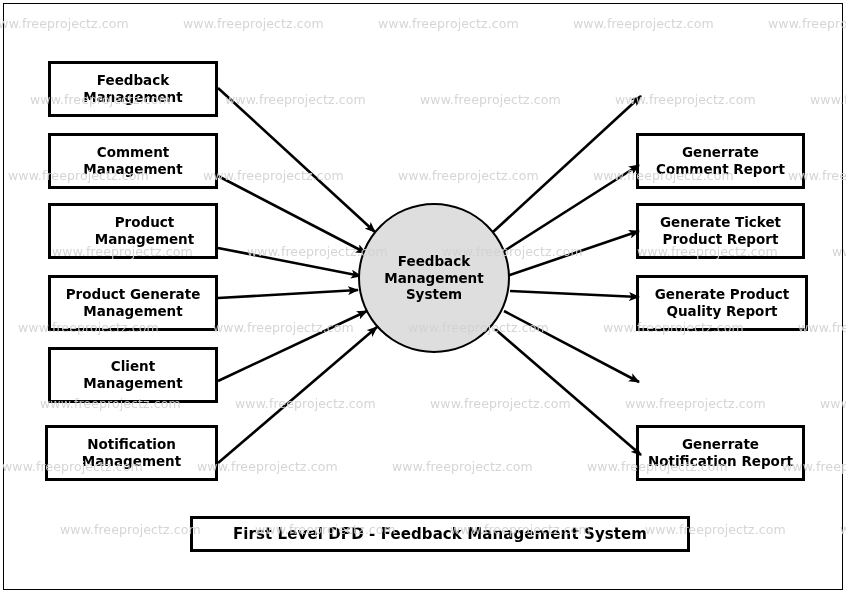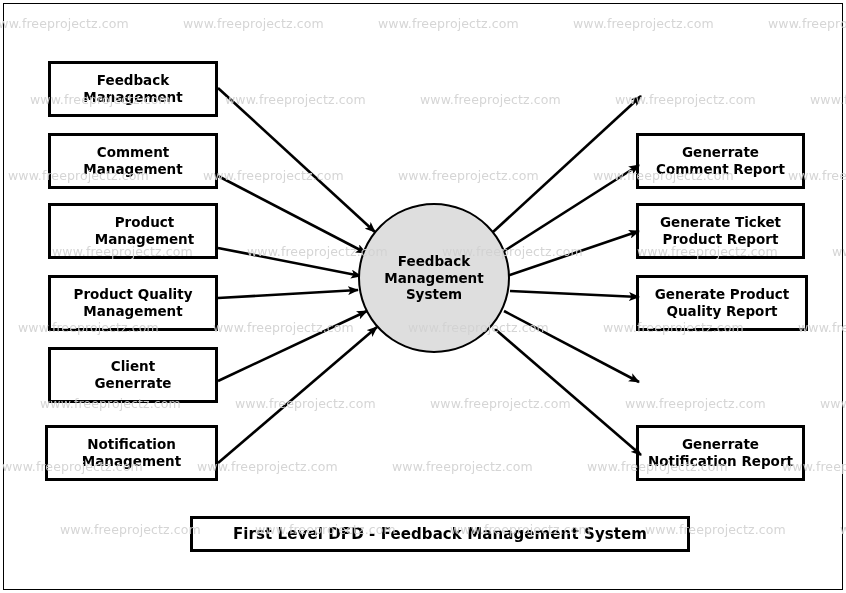--- a/index.html
+++ b/index.html
@@ -166,27 +166,27 @@
     <span class="label">Comment
 Management</span>
   </div>
 
   <div class="node" style="left:48px; top:203px; width:170px; height:56px;padding-left:23px;">
     <span class="label">Product
 Management</span>
   </div>
 
   <div class="node" style="left:48px; top:275px; width:170px; height:56px;">
-    <span class="label">Product Quality
+    <span class="label">Product Generate
 Management</span>
   </div>
 
   <div class="node" style="left:48px; top:347px; width:170px; height:56px;">
     <span class="label">Client
-Generrate</span>
+Management</span>
   </div>
 
   <div class="node" style="left:45px; top:425px; width:173px; height:56px;">
     <span class="label">Notification
 Management</span>
   </div>
 
   <div id="process">
     <span class="label">Feedback
 Management

